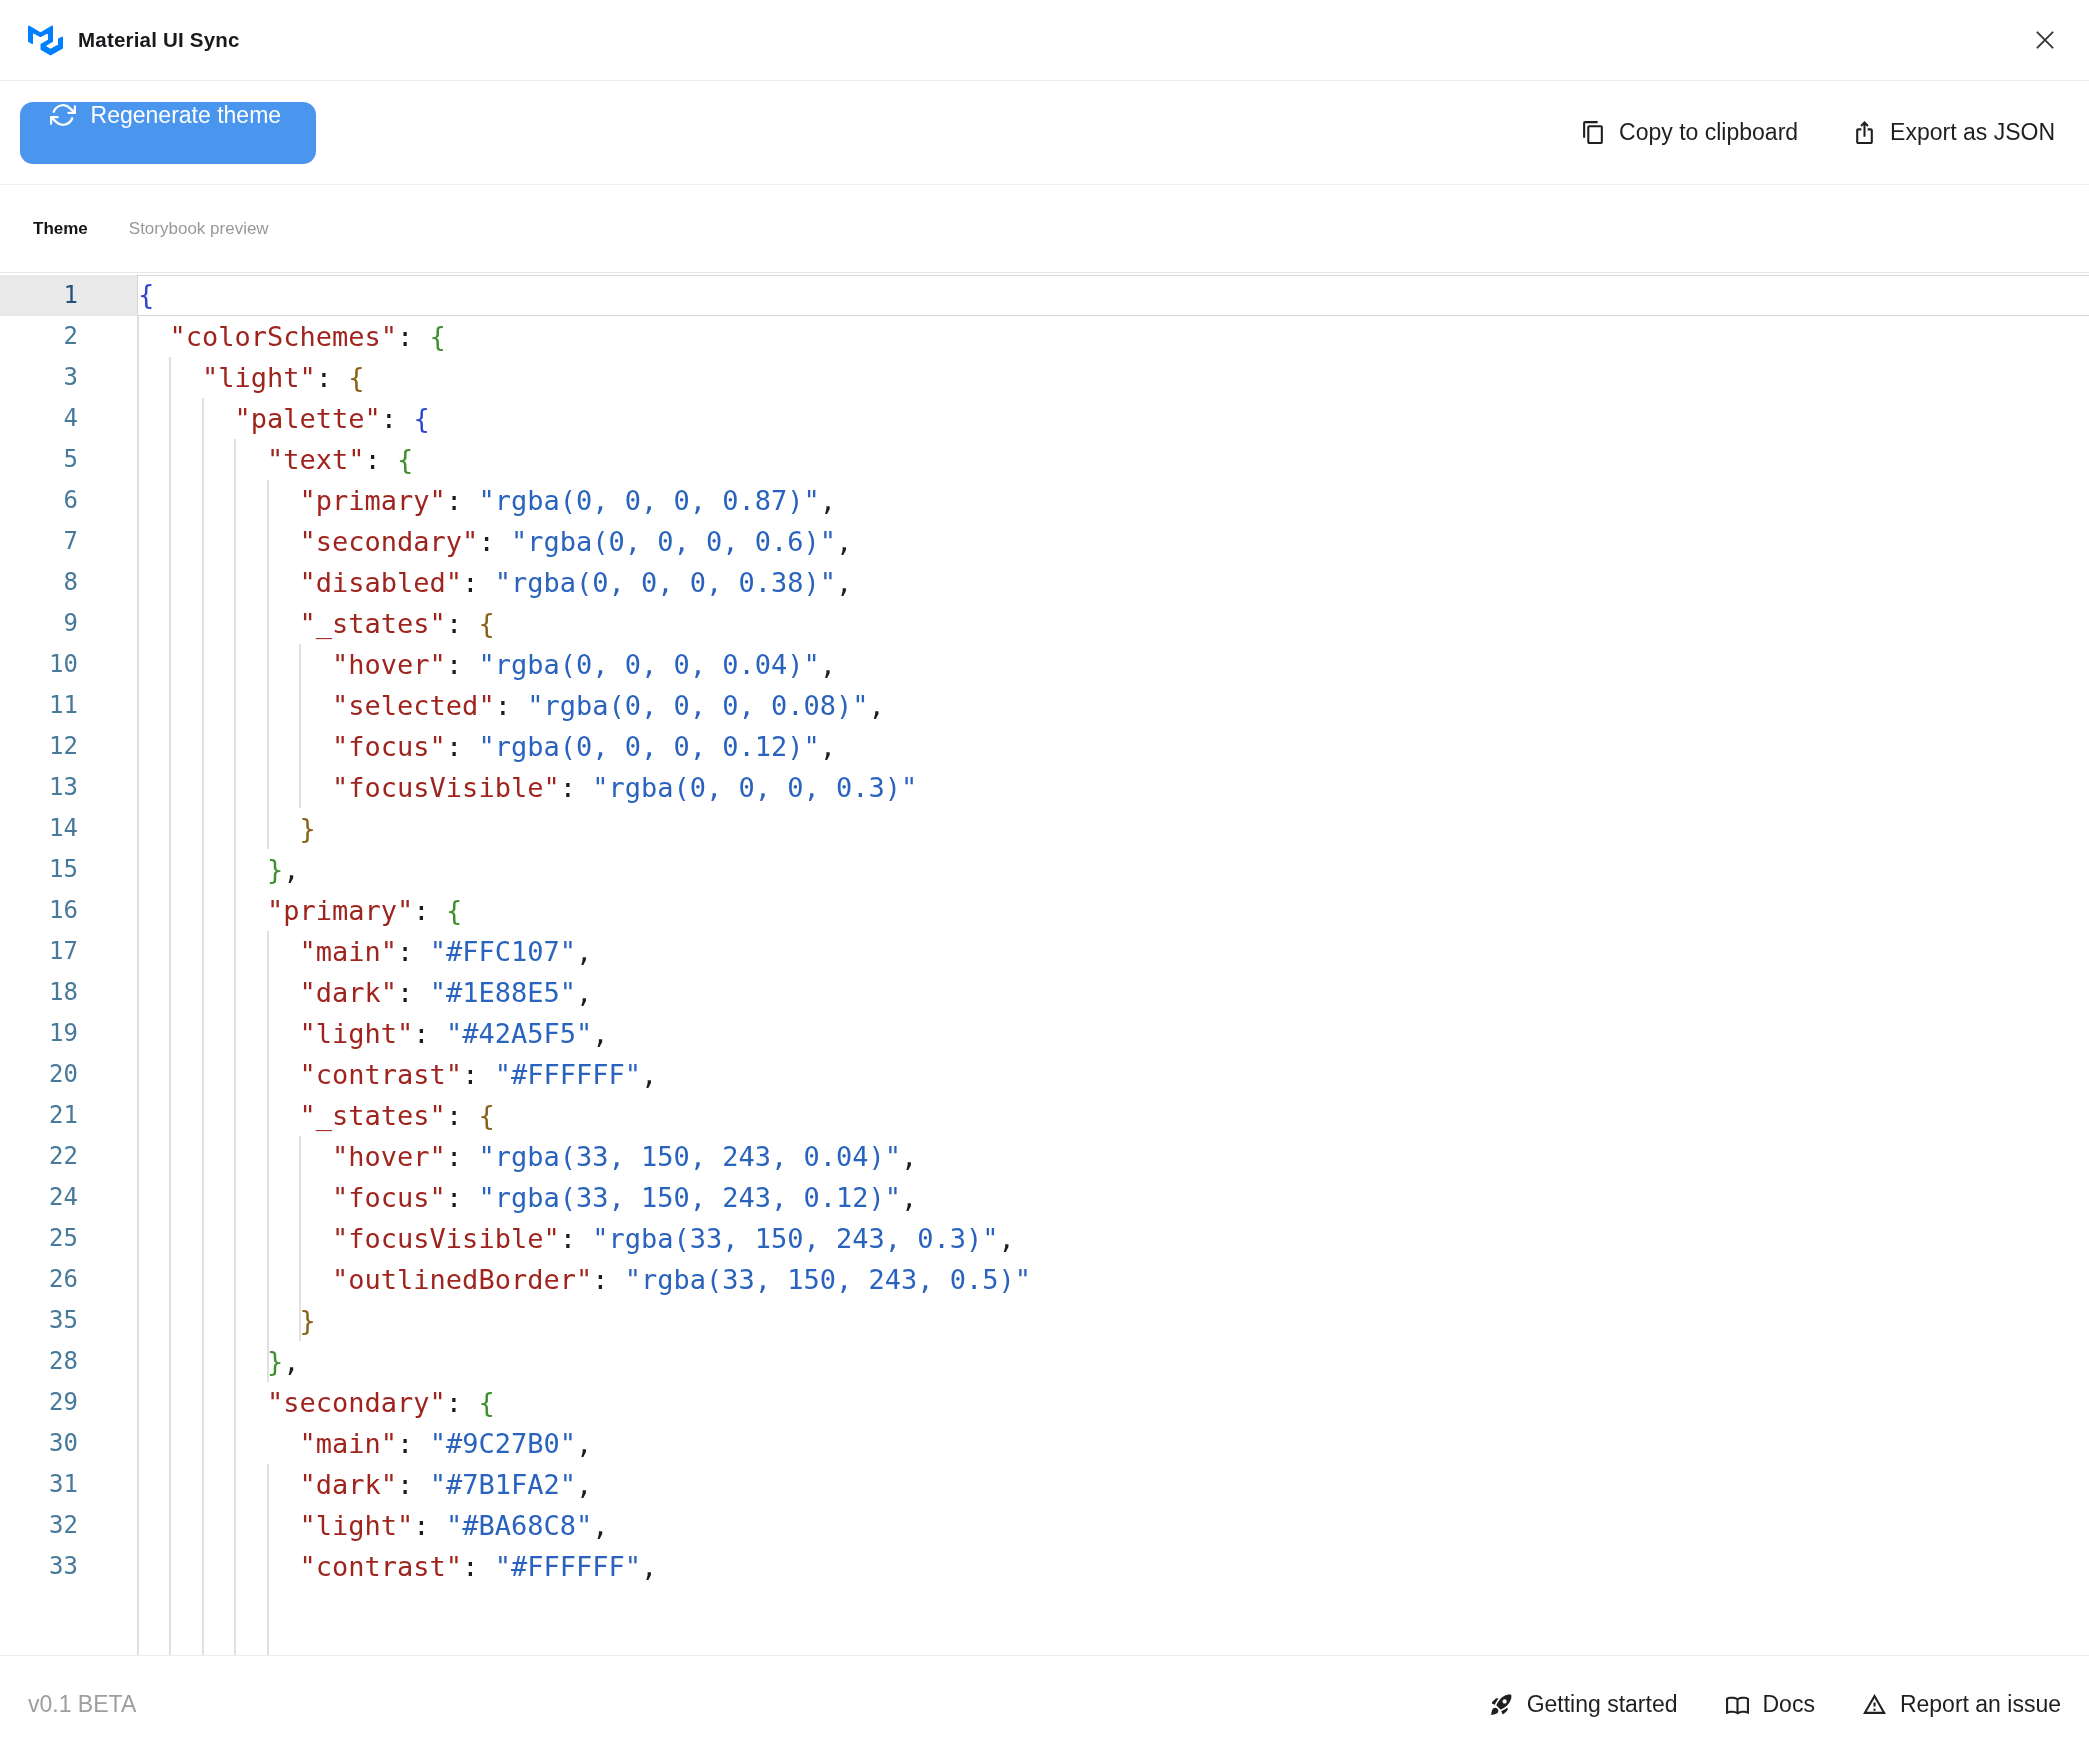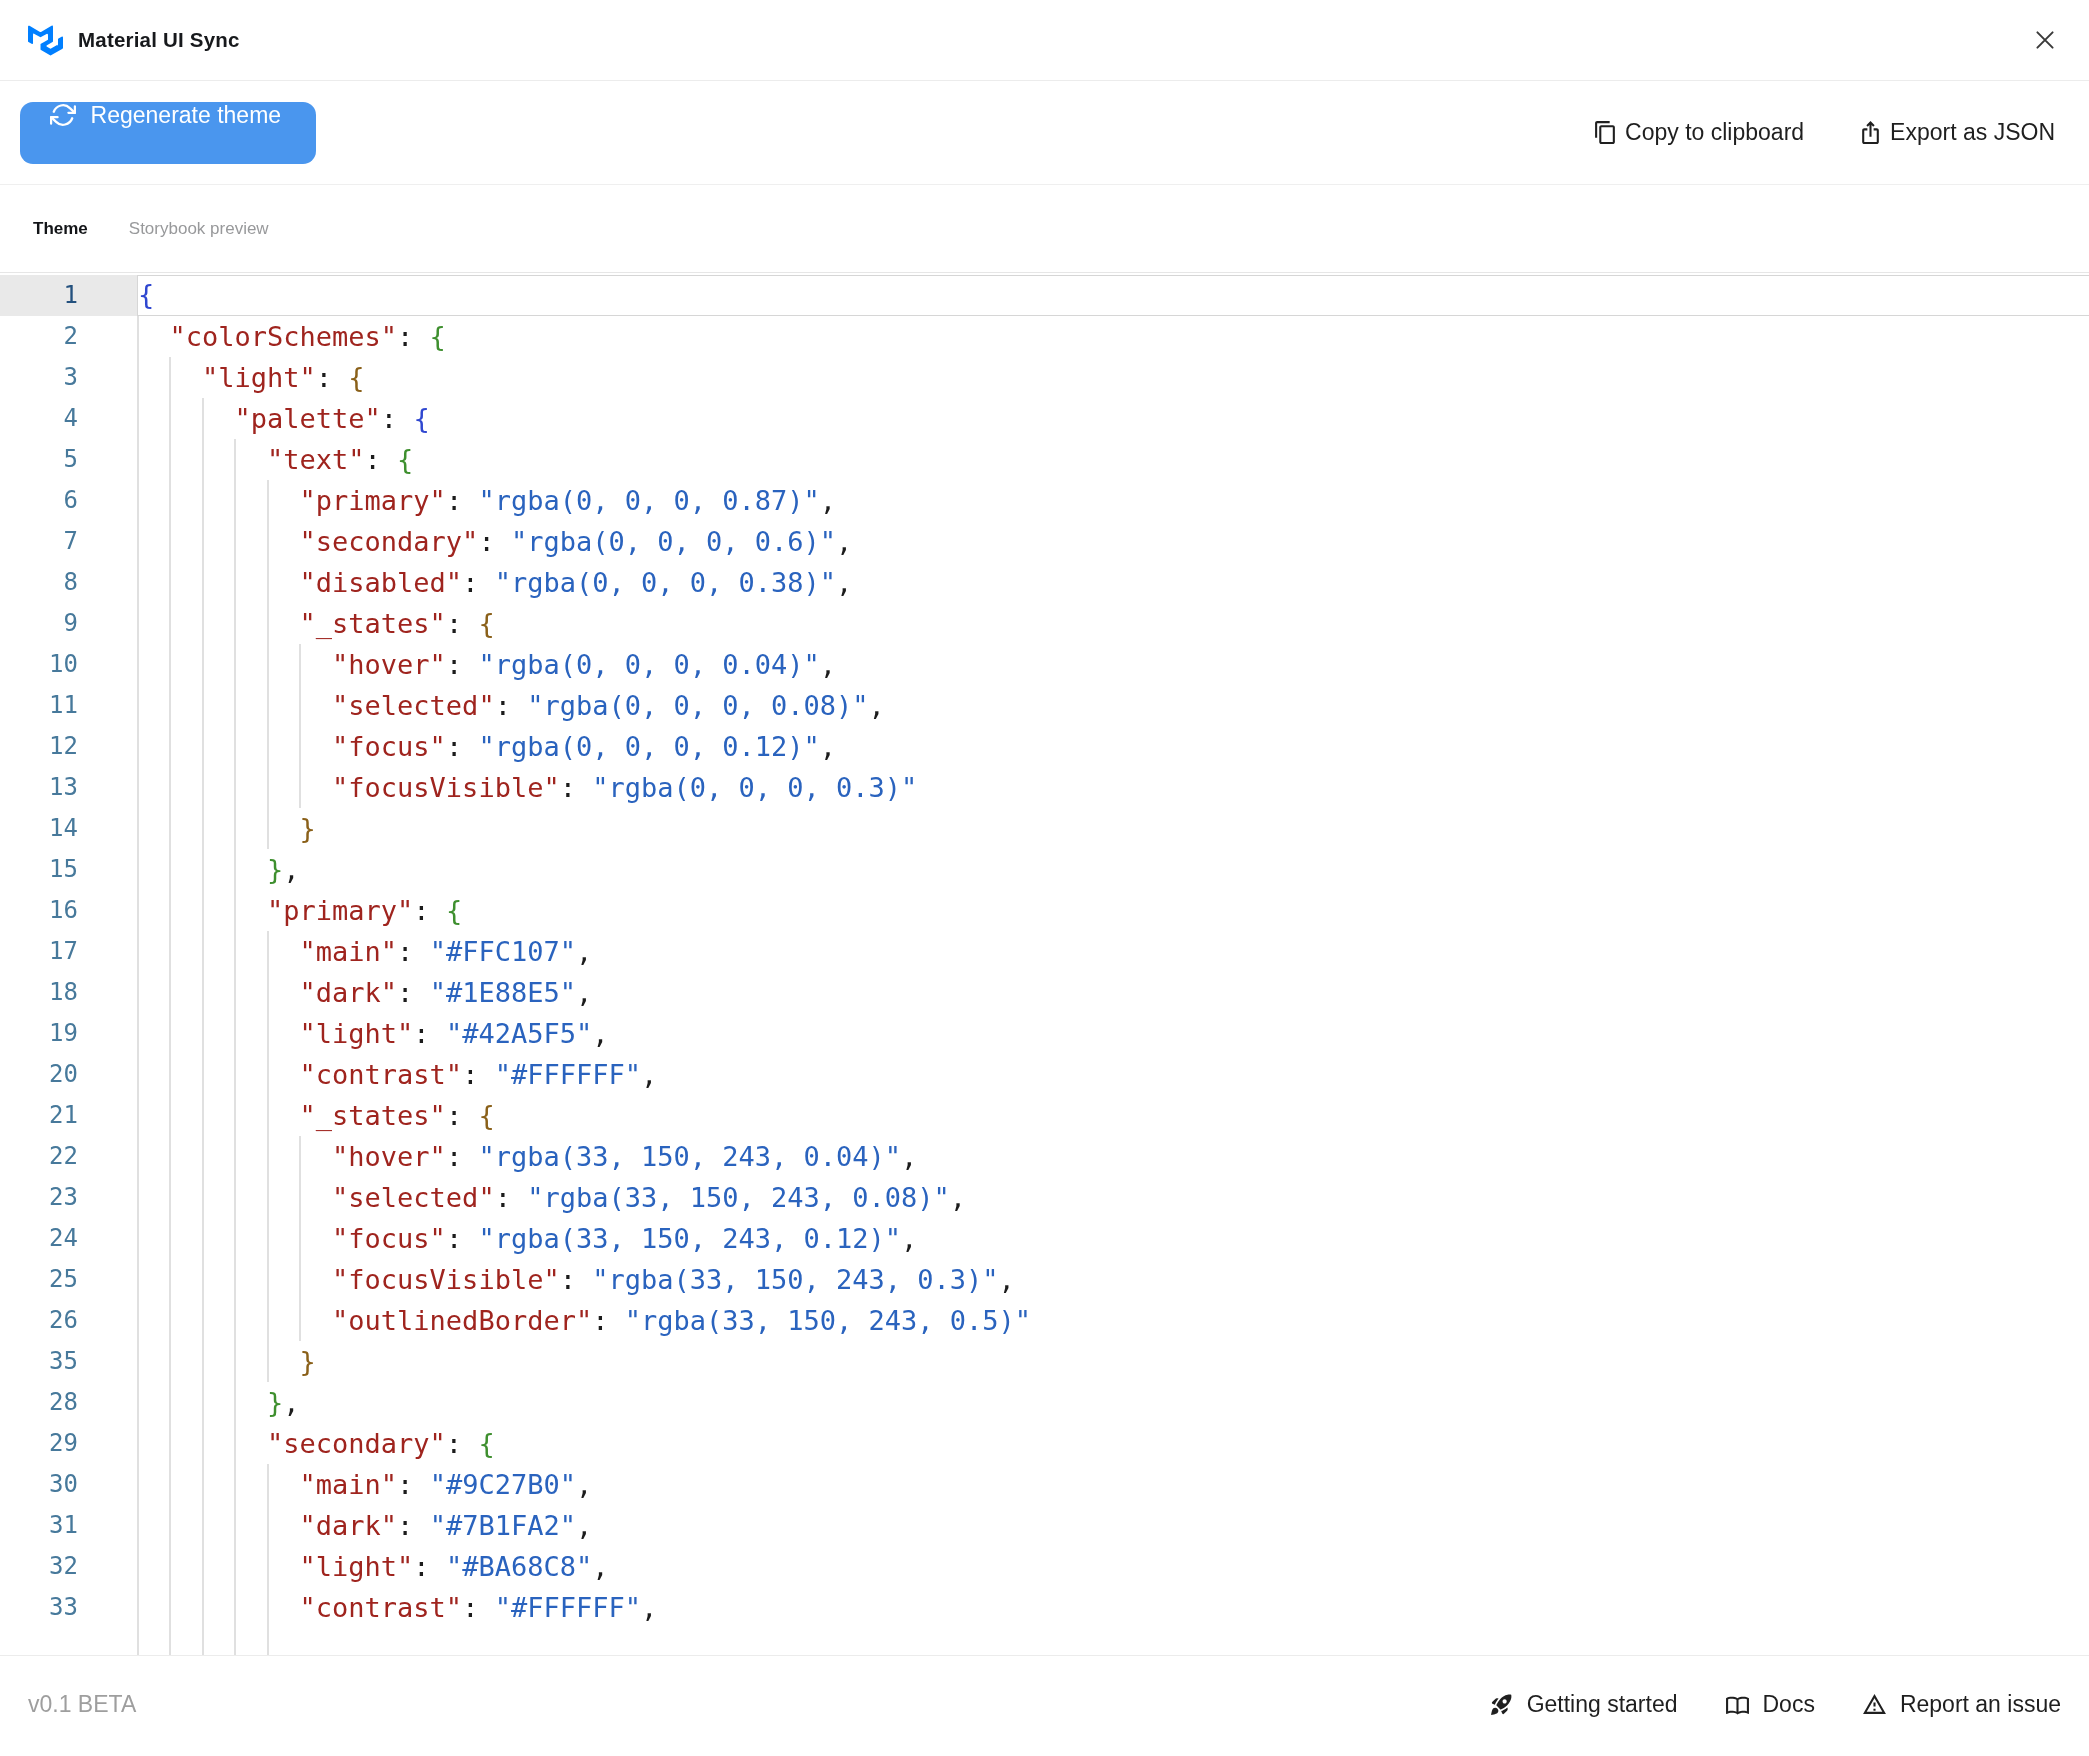--- a/index.html
+++ b/index.html
@@ -24,21 +24,21 @@
   
   .header{height:80px;border-bottom:1.9px solid #ececec;display:flex;align-items:center;padding:0 26px 0 28px;flex:none;}
   .logo{width:35px;height:32px;display:flex;align-items:center;}
   .title{font-size:20.5px;font-weight:700;margin-left:15px;color:#17191c;letter-spacing:0.2px;}
   .close{margin-left:auto;width:37px;height:37px;display:flex;align-items:center;justify-content:center;background:none;border:none;cursor:pointer;}
 
   
   .toolbar{height:103px;border-bottom:1.9px solid #efefef;display:flex;align-items:center;padding:0 34px 0 19.6px;flex:none;}
   .btn-primary{height:62px;padding:0 35px 0 30px;border-radius:13px;background:var(--accent);color:#fff;font-size:23px;font-weight:500;display:flex;align-items:flex-start;gap:15px;border:none;cursor:pointer;font-family:inherit;}
   .toolbar-right{margin-left:auto;display:flex;gap:54px;align-items:center;}
-  .tool-link{display:flex;align-items:center;gap:7px;font-size:23px;color:#1f1f1f;background:none;border:none;cursor:pointer;font-family:inherit;}
+  .tool-link{display:flex;align-items:center;gap:13px;font-size:23px;color:#1f1f1f;background:none;border:none;cursor:pointer;font-family:inherit;}
 
   
   .tabs{height:87px;border-bottom:1.9px solid #e6e6e6;display:flex;align-items:center;padding:0 33px;gap:41px;flex:none;}
   .tab{font-size:17px;color:#98999b;background:none;border:none;cursor:pointer;font-family:inherit;}
   .tab.active{color:#131518;font-weight:700;}
 
   
   .editor{position:relative;height:1382px;box-sizing:border-box;padding-top:1.9px;overflow:hidden;flex:none;background:#fff;
           font-family:"DejaVu Sans Mono",monospace;font-size:27px;}
   .row{display:flex;height:41px;}
@@ -215,24 +215,20 @@
         </div>
         <div class="row">
           <div class="ln">21</div>
           <div class="codeline"><span>          </span><span class="tk-k">"_states"</span><span class="tk-p">: </span><span class="tk-b2">{</span></div>
         </div>
         <div class="row">
           <div class="ln">22</div>
           <div class="codeline"><span>            </span><span class="tk-k">"hover"</span><span class="tk-p">: </span><span class="tk-s">"rgba(33, 150, 243, 0.04)"</span><span class="tk-p">,</span></div>
         </div>
         <div class="row">
-          <div class="ln">23</div>
-          <div class="codeline"><span>            </span><span class="tk-k">"selected"</span><span class="tk-p">: </span><span class="tk-s">"rgba(33, 150, 243, 0.08)"</span><span class="tk-p">,</span></div>
-        </div>
-        <div class="row">
           <div class="ln">24</div>
           <div class="codeline"><span>            </span><span class="tk-k">"focus"</span><span class="tk-p">: </span><span class="tk-s">"rgba(33, 150, 243, 0.12)"</span><span class="tk-p">,</span></div>
         </div>
         <div class="row">
           <div class="ln">25</div>
           <div class="codeline"><span>            </span><span class="tk-k">"focusVisible"</span><span class="tk-p">: </span><span class="tk-s">"rgba(33, 150, 243, 0.3)"</span><span class="tk-p">,</span></div>
         </div>
         <div class="row">
           <div class="ln">26</div>
           <div class="codeline"><span>            </span><span class="tk-k">"outlinedBorder"</span><span class="tk-p">: </span><span class="tk-s">"rgba(33, 150, 243, 0.5)"</span></div>

